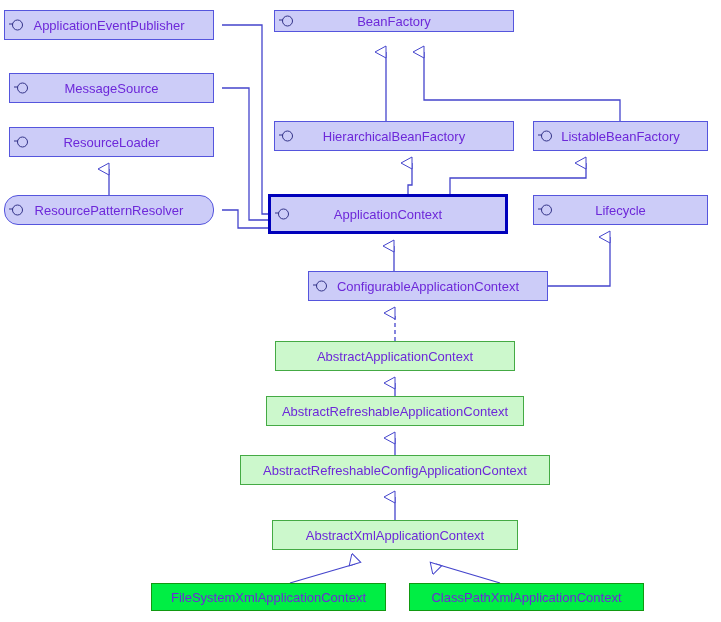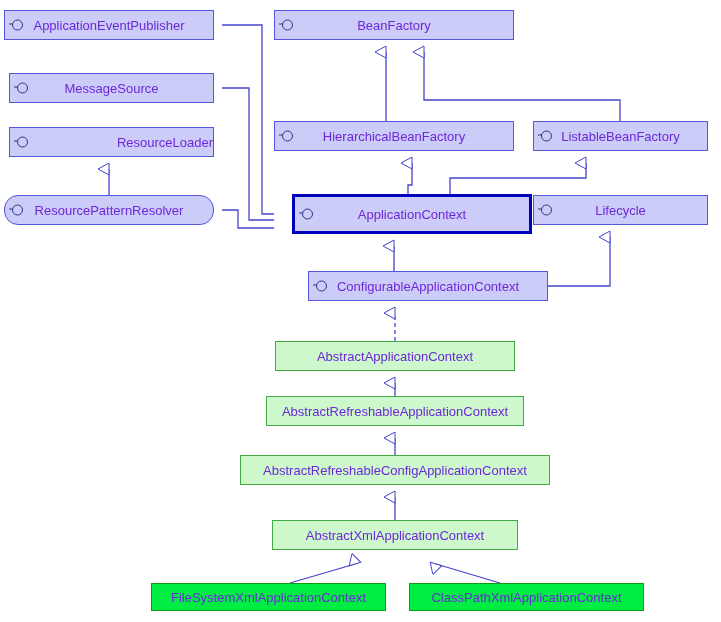--- a/index.html
+++ b/index.html
@@ -127,51 +127,51 @@
 
       <path d="M 500 583 L 436 564" marker-end="url(#hollowArrowUp)"></path>
     </g>
   </svg>
 
   <div class="node iface" style="left:4px;  top:10px;  width:210px; height:30px;">
     <span class="iface-marker"></span>
     <span class="label">ApplicationEventPublisher</span>
   </div>
 
-  <div class="node iface" style="left:274px; top:10px;  width:240px; height:30px;">
+  <div class="node iface" style="left:274px; top:10px;  width:240px; height:22px;">
     <span class="iface-marker"></span>
     <span class="label">BeanFactory</span>
   </div>
 
   <div class="node iface" style="left:9px;   top:73px;  width:205px; height:30px;">
     <span class="iface-marker"></span>
     <span class="label">MessageSource</span>
   </div>
 
-  <div class="node iface" style="left:9px;   top:127px; width:205px; height:30px;justify-content:flex-end;">
+  <div class="node iface" style="left:9px;   top:127px; width:205px; height:30px;">
     <span class="iface-marker"></span>
     <span class="label">ResourceLoader</span>
   </div>
 
   <div class="node iface" style="left:274px; top:121px; width:240px; height:30px;">
     <span class="iface-marker"></span>
     <span class="label">HierarchicalBeanFactory</span>
   </div>
 
   <div class="node iface" style="left:533px; top:121px; width:175px; height:30px;">
     <span class="iface-marker"></span>
     <span class="label">ListableBeanFactory</span>
   </div>
 
   <div class="node iface" style="left:4px;   top:195px; width:210px; height:30px;border-radius:14px;">
     <span class="iface-marker"></span>
     <span class="label">ResourcePatternResolver</span>
   </div>
 
-  <div class="node iface selected" style="left:292px; top:194px; width:240px; height:40px;">
+  <div class="node iface selected" style="left:268px; top:194px; width:240px; height:40px;">
     <span class="iface-marker"></span>
     <span class="label">ApplicationContext</span>
   </div>
 
   <div class="node iface" style="left:533px; top:195px; width:175px; height:30px;justify-content:center;">
     <span class="iface-marker"></span>
     <span class="label">Lifecycle</span>
   </div>
 
   <div class="node iface" style="left:274px; top:271px; width:240px; height:30px;margin-left:34px;">

